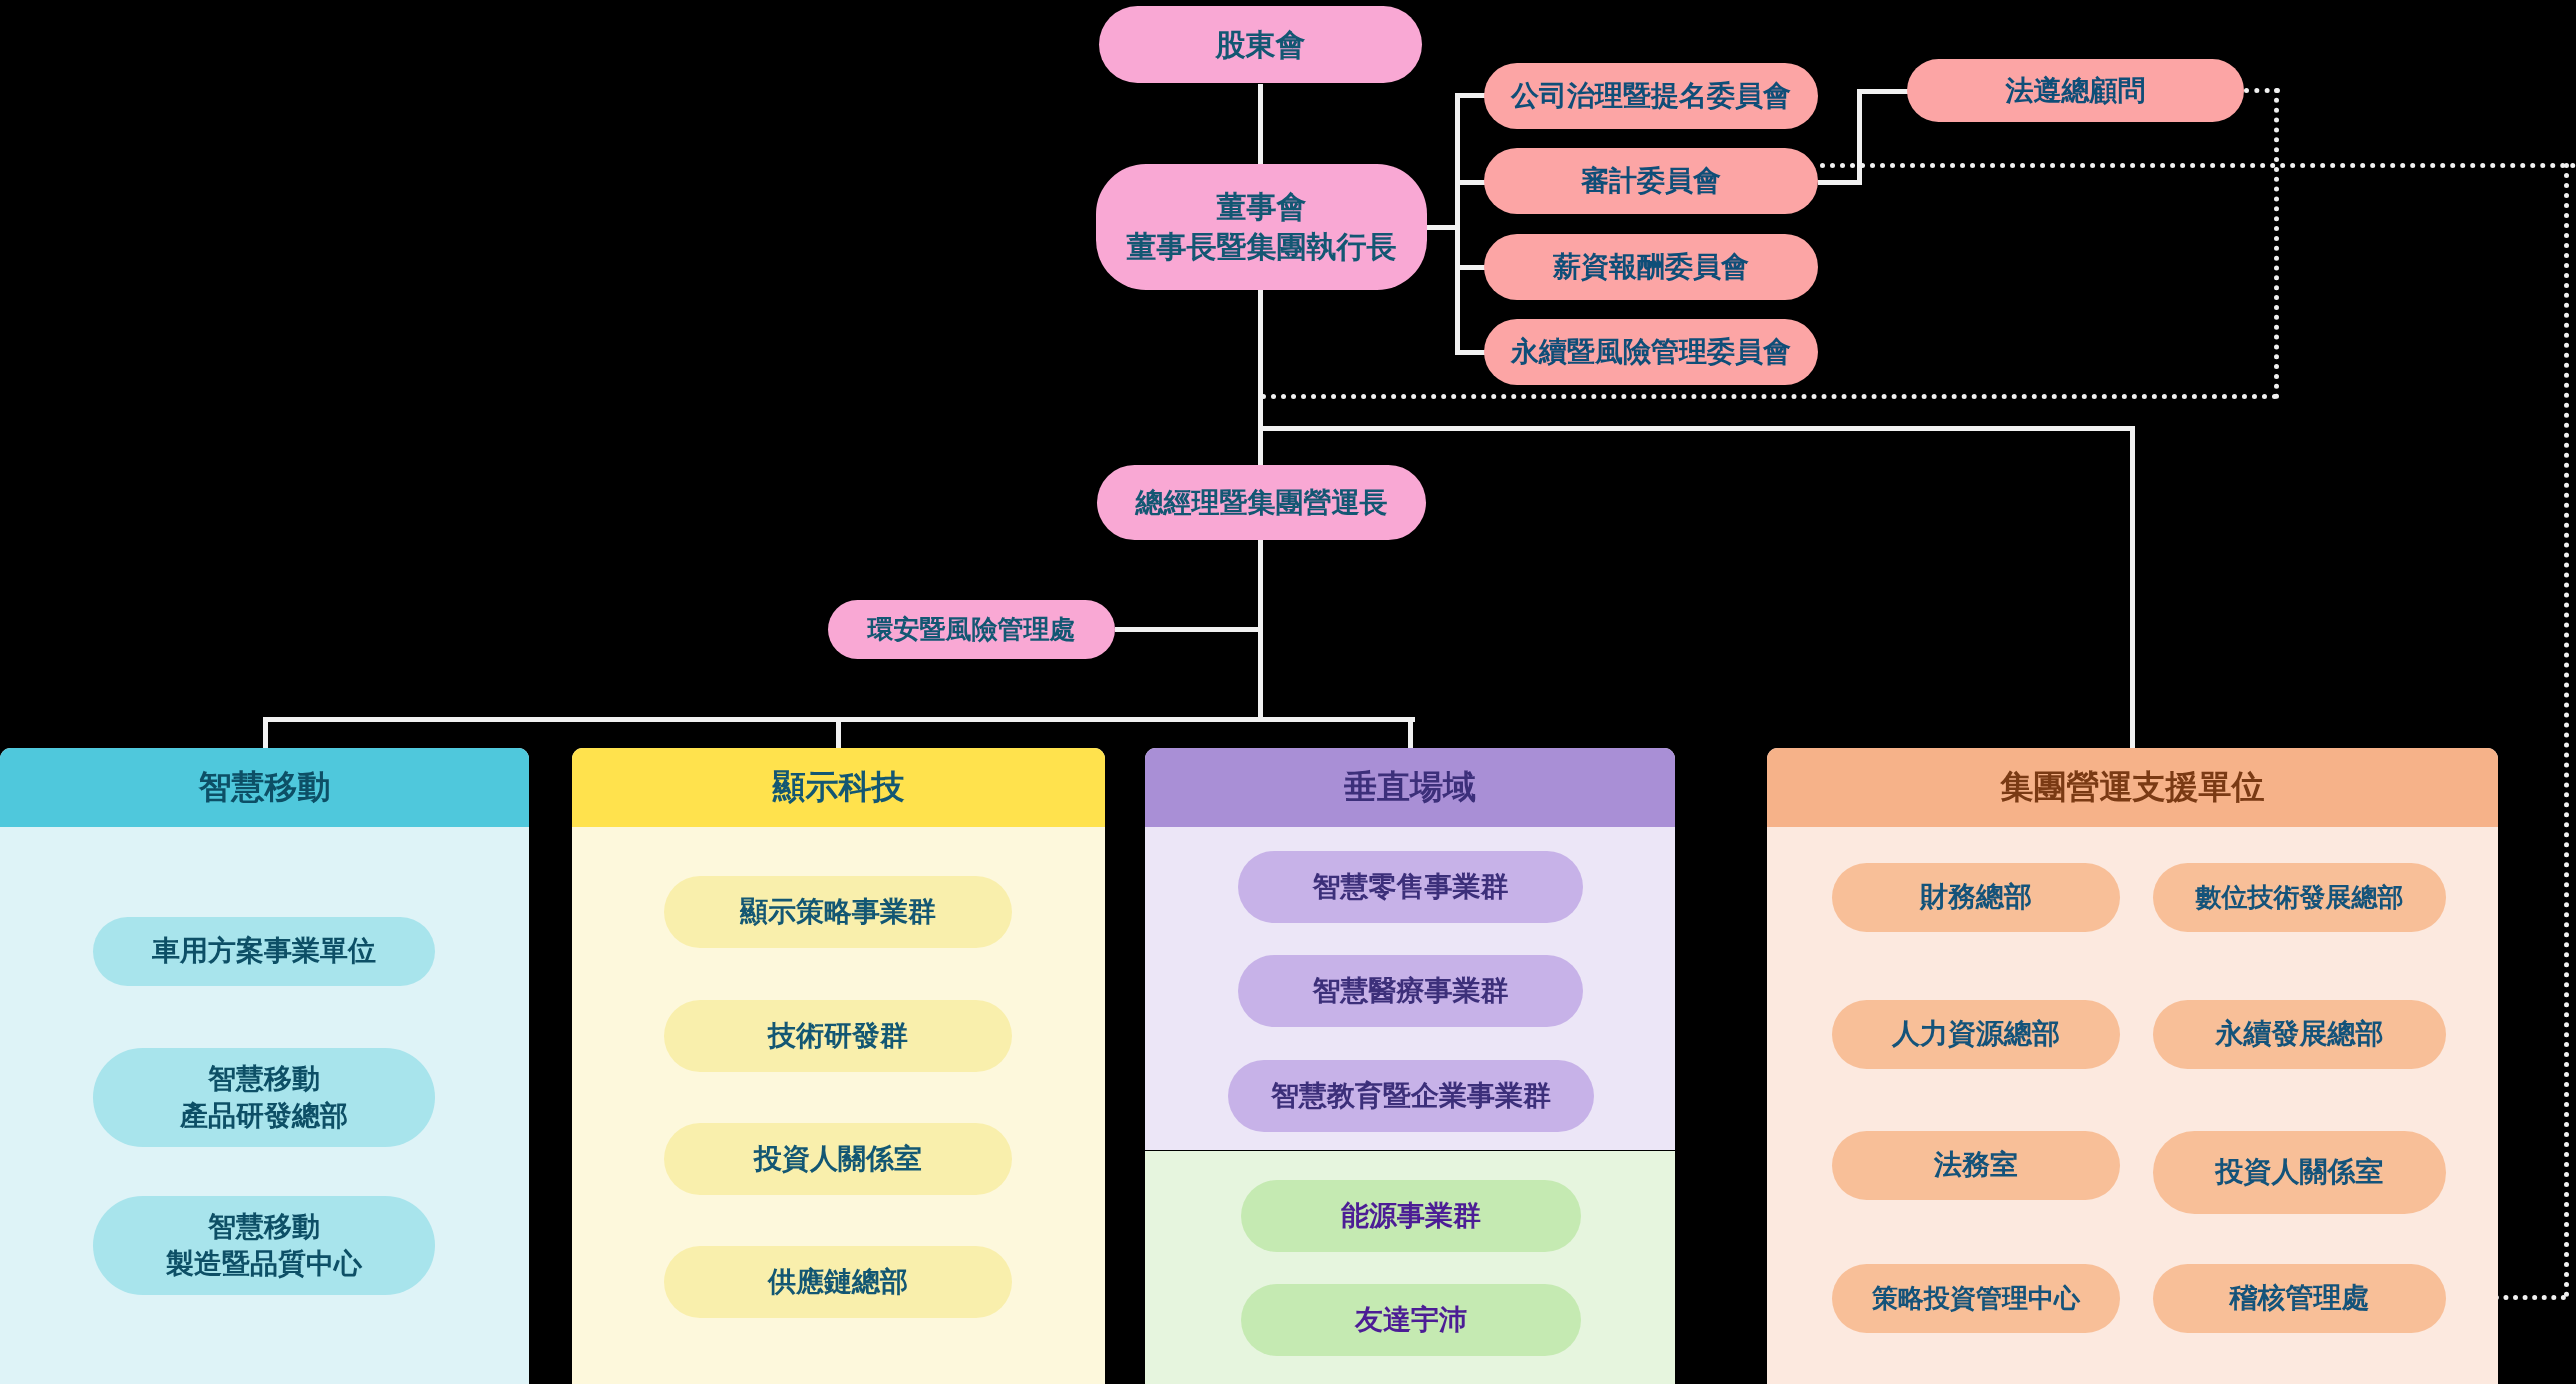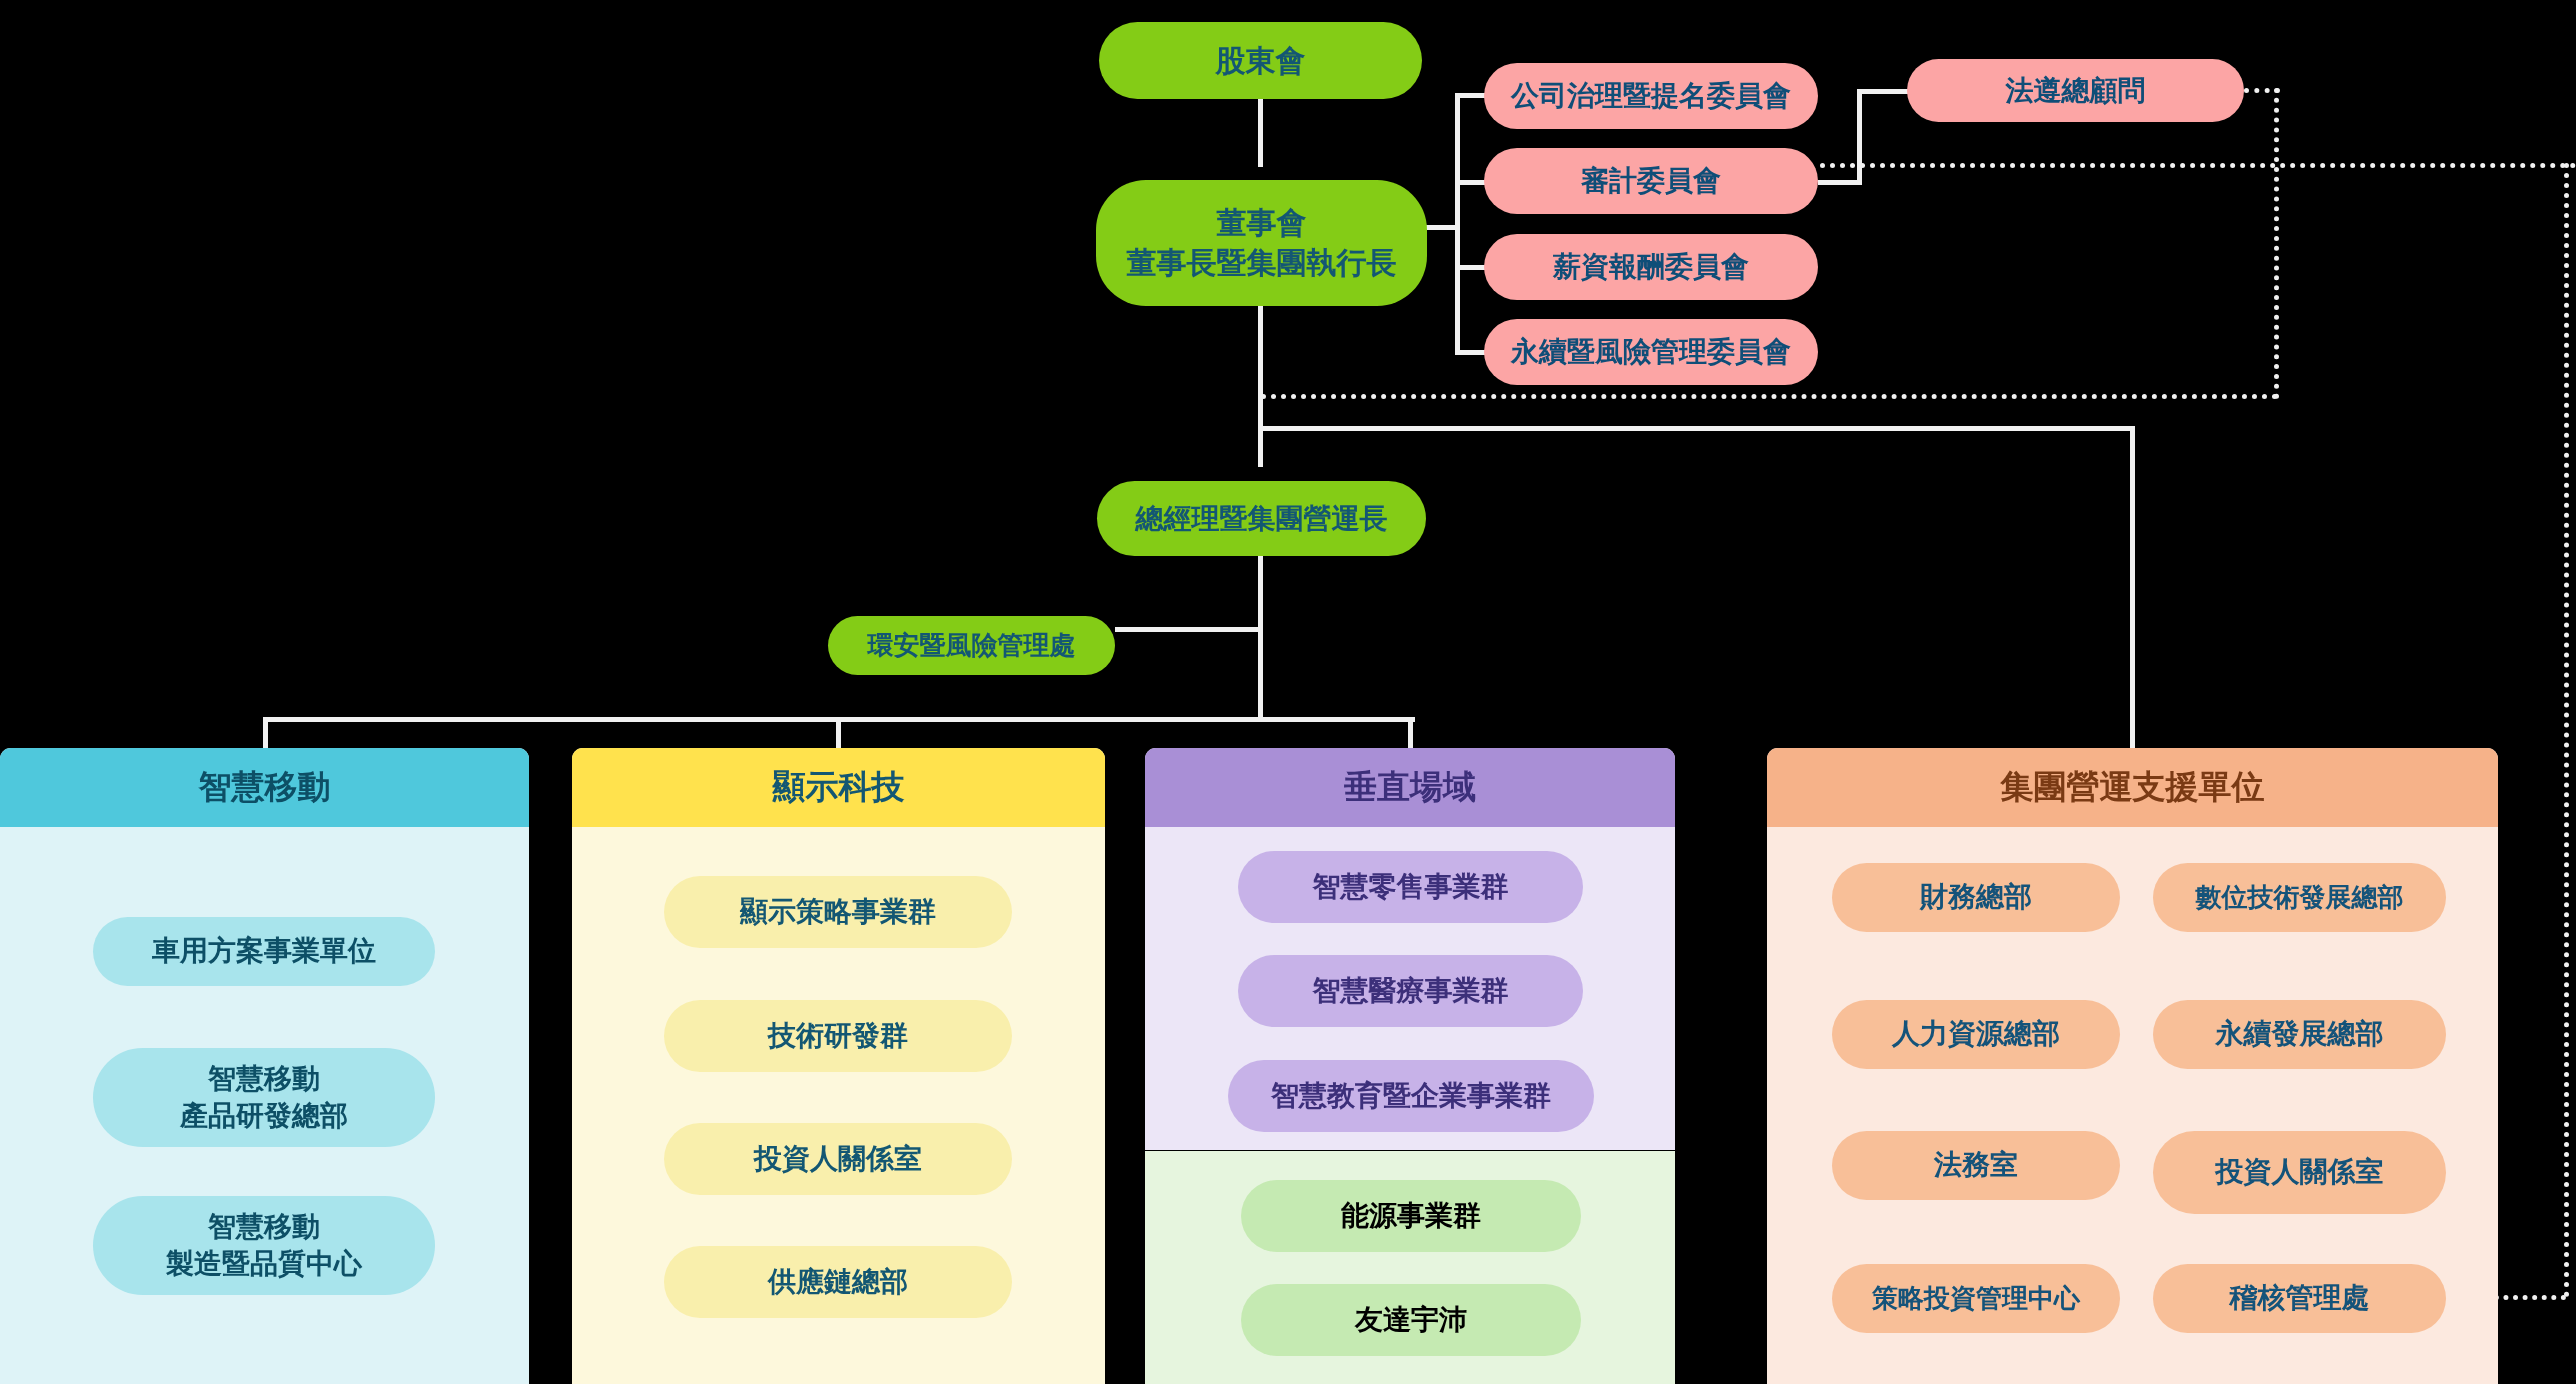--- a/index.html
+++ b/index.html
@@ -7,41 +7,41 @@
     position:relative;width:2576px;height:1384px;background:#000;overflow:hidden;
     font-family:"Liberation Sans","DejaVu Sans",sans-serif;font-weight:bold;
   }
   .node,.pill,.hdr{
     position:absolute;display:flex;align-items:center;justify-content:center;
     text-align:center;white-space:pre-line;box-sizing:border-box;
   }
   .node{font-size:30px;border-radius:897px;line-height:1.35;}
   .pill{font-size:28px;border-radius:897px;line-height:1.3;}
   .hdr{font-size:33px;border-radius:10.8px 10.8px 0 0;}
-  .c-yellow{background:#84cc16;color:#135773;margin-top:16px;}
+  .c-yellow{background:#f9a8d4;color:#135773;}
   .c-blue{background:#fca5a5;color:#0F4E78;font-size:28px;}
   .board{border-radius:50px;}
   .line{position:absolute;background:#F1F1F1;}
   .dot-h{position:absolute;border-top:5.4px dotted #F1F1F1;height:0;}
   .dot-v{position:absolute;border-left:5.4px dotted #F1F1F1;width:0;}
   .panel{position:absolute;border-radius:10.8px 10.8px 0 0;}
   
   .p1-body{background:#DEF3F7;}
   .p1-hdr{background:#4FC8DC;color:#0D4F66;}
   .p1-pill{background:#A8E4EC;color:#0D4F66;}
   
   .p2-body{background:#FDF8DC;}
   .p2-hdr{background:#FFE24D;color:#135773;}
   .p2-pill{background:#F9EFAC;color:#135773;}
   
   .p3-body{background:#ECE6F7;}
   .p3-hdr{background:#A98FD6;color:#3C2F7A;}
   .p3-pill{background:#C7B2E8;color:#3C2F7A;}
   .p3-green-body{position:absolute;background:#E6F5DE;}
-  .p3-green-pill{background:#C5EAB2;color:#000000;}
+  .p3-green-pill{background:#C5EAB2;color:#4c1d95;}
   
   .p4-body{background:#FCE9DF;}
   .p4-hdr{background:#F6B289;color:#7A3A14;}
   .p4-pill{background:#F8BF98;color:#14537A;}
 </style>
 </head>
 <body>
 
 <div class="canvas">
 

